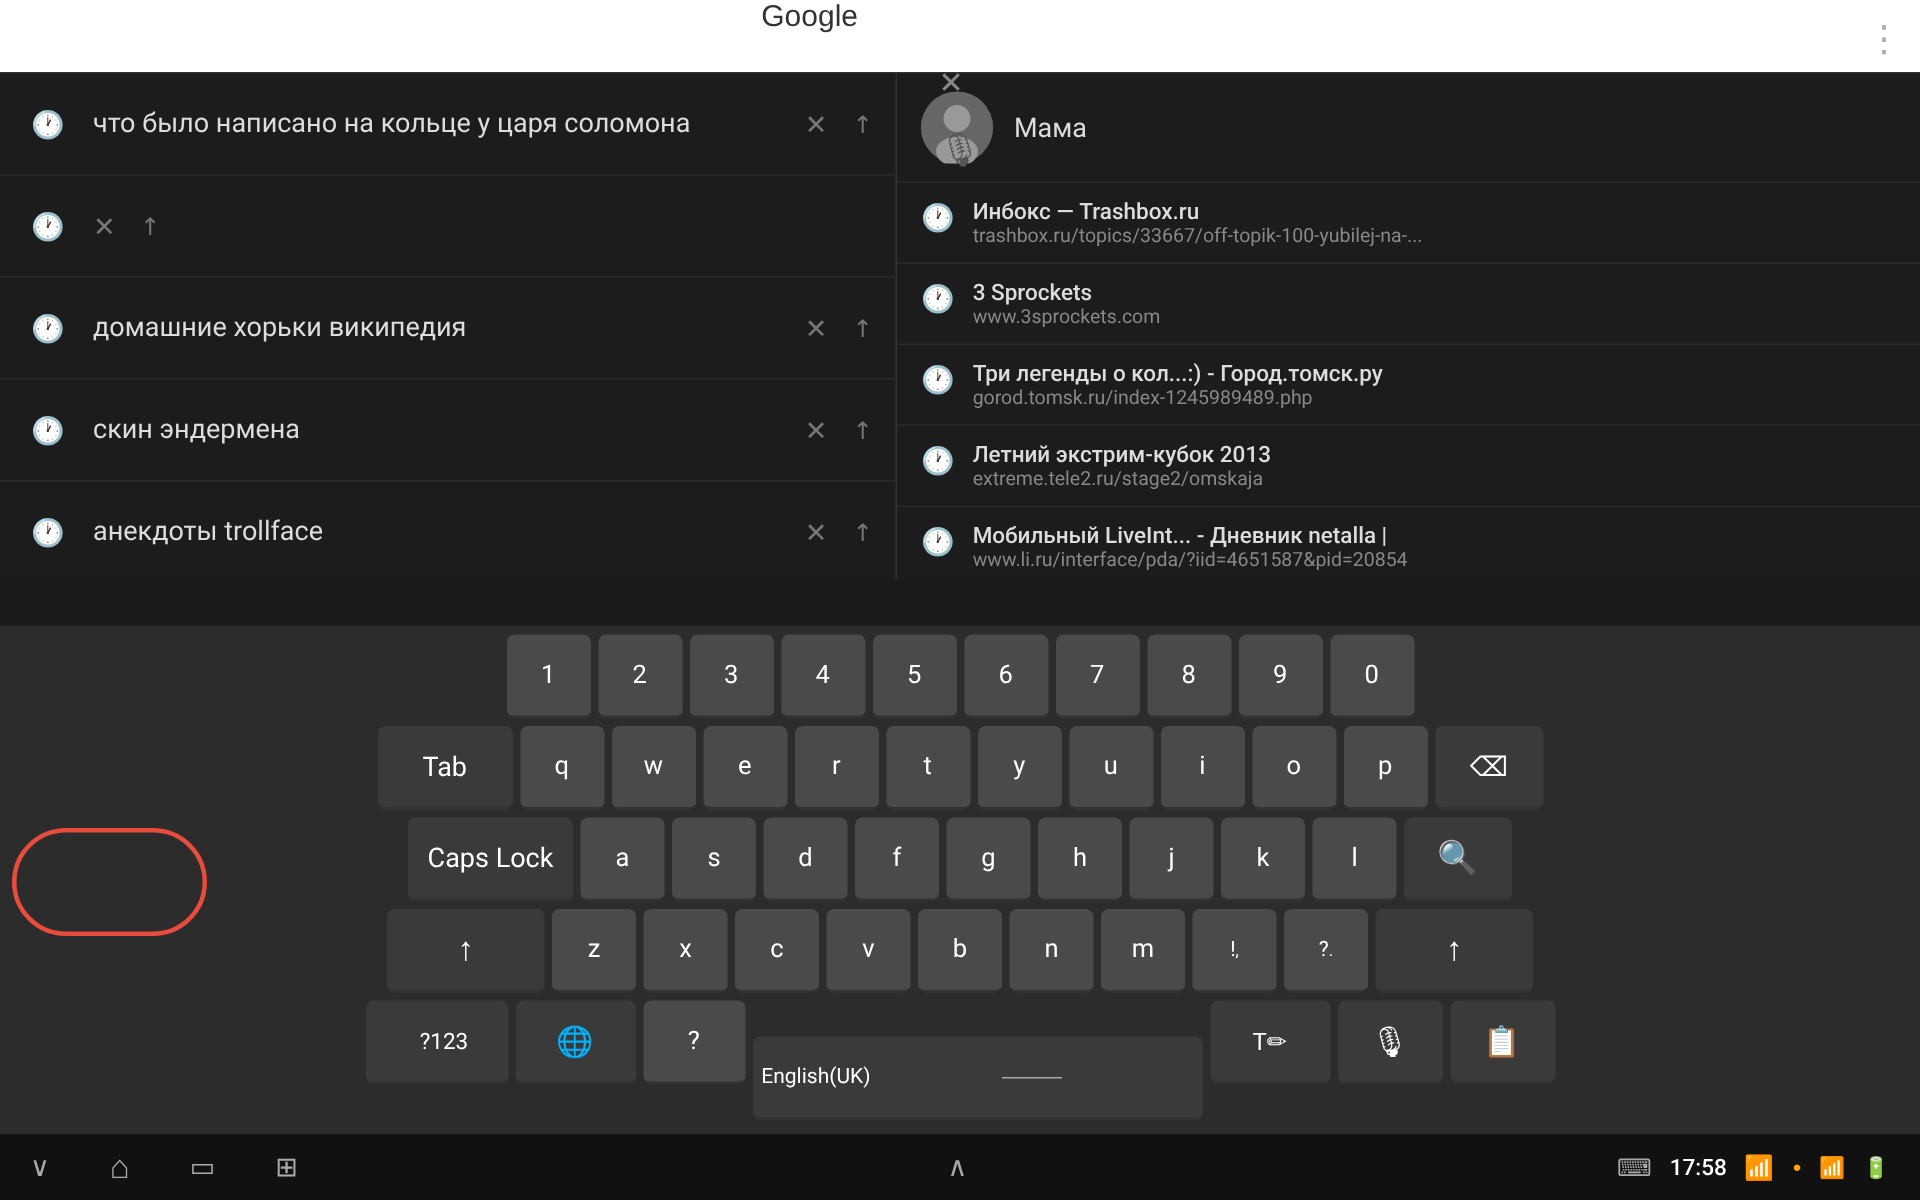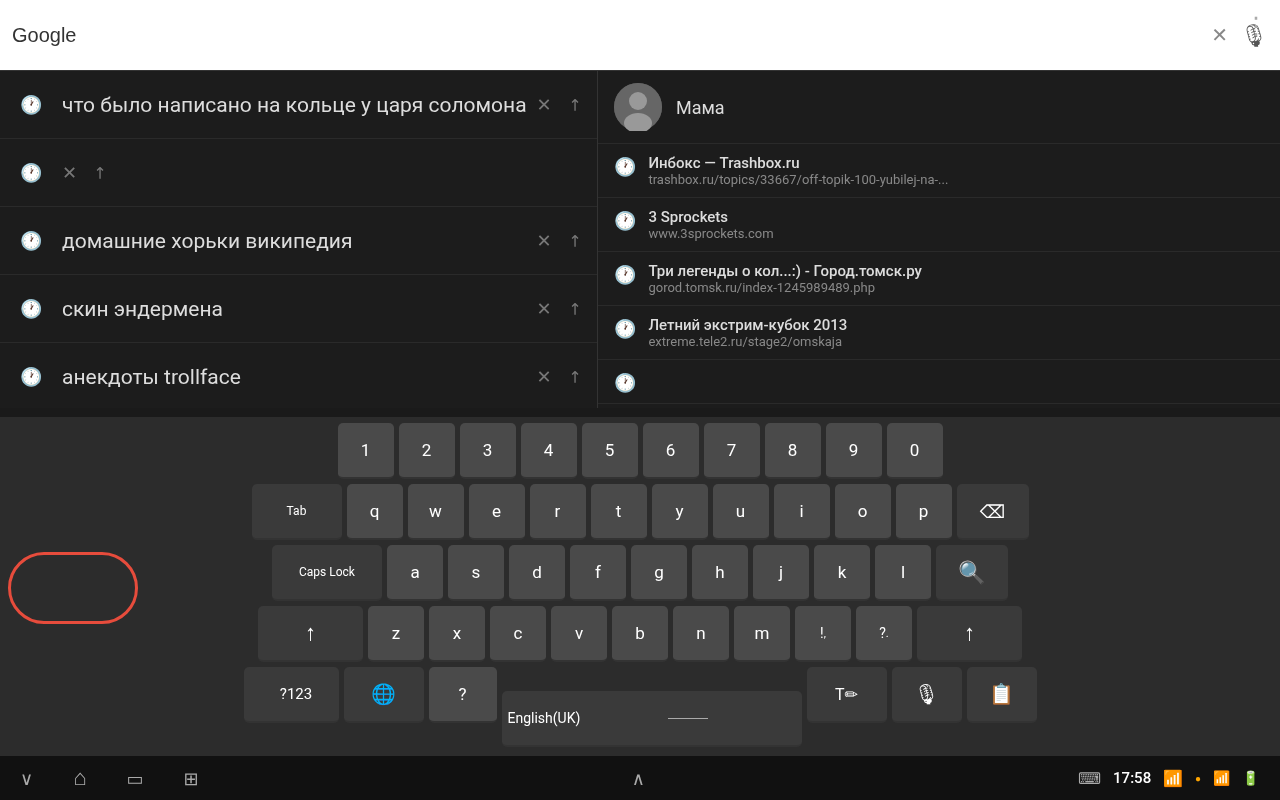--- a/index.html
+++ b/index.html
@@ -10,23 +10,24 @@
       font-family: 'Roboto', Arial, sans-serif;
       overflow: hidden;
       color: #fff;
     }
 
     
     .search-bar {
       display: flex;
       align-items: center;
       background: #fff;
-      height: 70px;
+      height: 48px;
       padding: 0 12px;
-      gap: 0;
+      gap: 20px;
+      flex-direction: column;
     }
     .search-bar input {
       flex: 1;
       border: none;
       outline: none;
       font-size: 20px;
       color: #333;
       background: transparent;
     }
 
@@ -58,21 +59,21 @@
       display: flex;
       align-items: center;
       justify-content: center;
       color: #888;
       font-size: 18px;
       margin-right: 14px;
       flex-shrink: 0;
     }
     .suggestion-text {
       flex: 1;
-      font-size: 21px;
+      font-size: 18px;
       color: #ddd;
     }
     .suggestion-actions {
       display: flex;
       gap: 16px;
       align-items: center;
     }
     .suggestion-actions .x-btn {
       color: #777;
       font-size: 18px;
@@ -167,21 +168,21 @@
       font-size: 17px;
       cursor: pointer;
       user-select: none;
       height: 56px;
       min-width: 56px;
       padding: 0 6px;
       border-bottom: 2px solid #333;
     }
     .key.dark {
       background: #3a3a3a;
-      font-size: 12px;
+      font-size: 18px;
     }
     .key.wider { min-width: 120px; padding-left: 16px; }
     .key.space { min-width: 280px; }
     .key.caps-lock { min-width: 110px; }
     .key.tab { min-width: 90px; }
     .key.backspace { background: #3a3a3a; min-width: 72px; font-size: 20px; }
     .key.search-key { background: #3a3a3a; min-width: 72px; }
     .key.shift { min-width: 100px; background: #3a3a3a; }
     .key.shift-right { min-width: 100px; background: #3a3a3a; }
     .shift-highlight {
@@ -336,20 +337,24 @@
     <div class="history-item">
       <div class="history-clock">🕐</div>
       <div class="history-content">
         <div class="history-title">Летний экстрим-кубок 2013</div>
         <div class="history-url">extreme.tele2.ru/stage2/omskaja</div>
       </div>
     </div>
 
     <div class="history-item">
       <div class="history-clock">🕐</div>
+      <div class="history-content">
+        <div class="history-title">Мобильный LiveInt... - Дневник netalla |</div>
+        <div class="history-url">www.li.ru/interface/pda/?iid=4651587&amp;pid=20854</div>
+      </div>
     </div>
 
   </div>
 </div>
 
 <div class="keyboard">
 
   <div class="kb-row">
     <div class="key">1</div>
     <div class="key">2</div>

